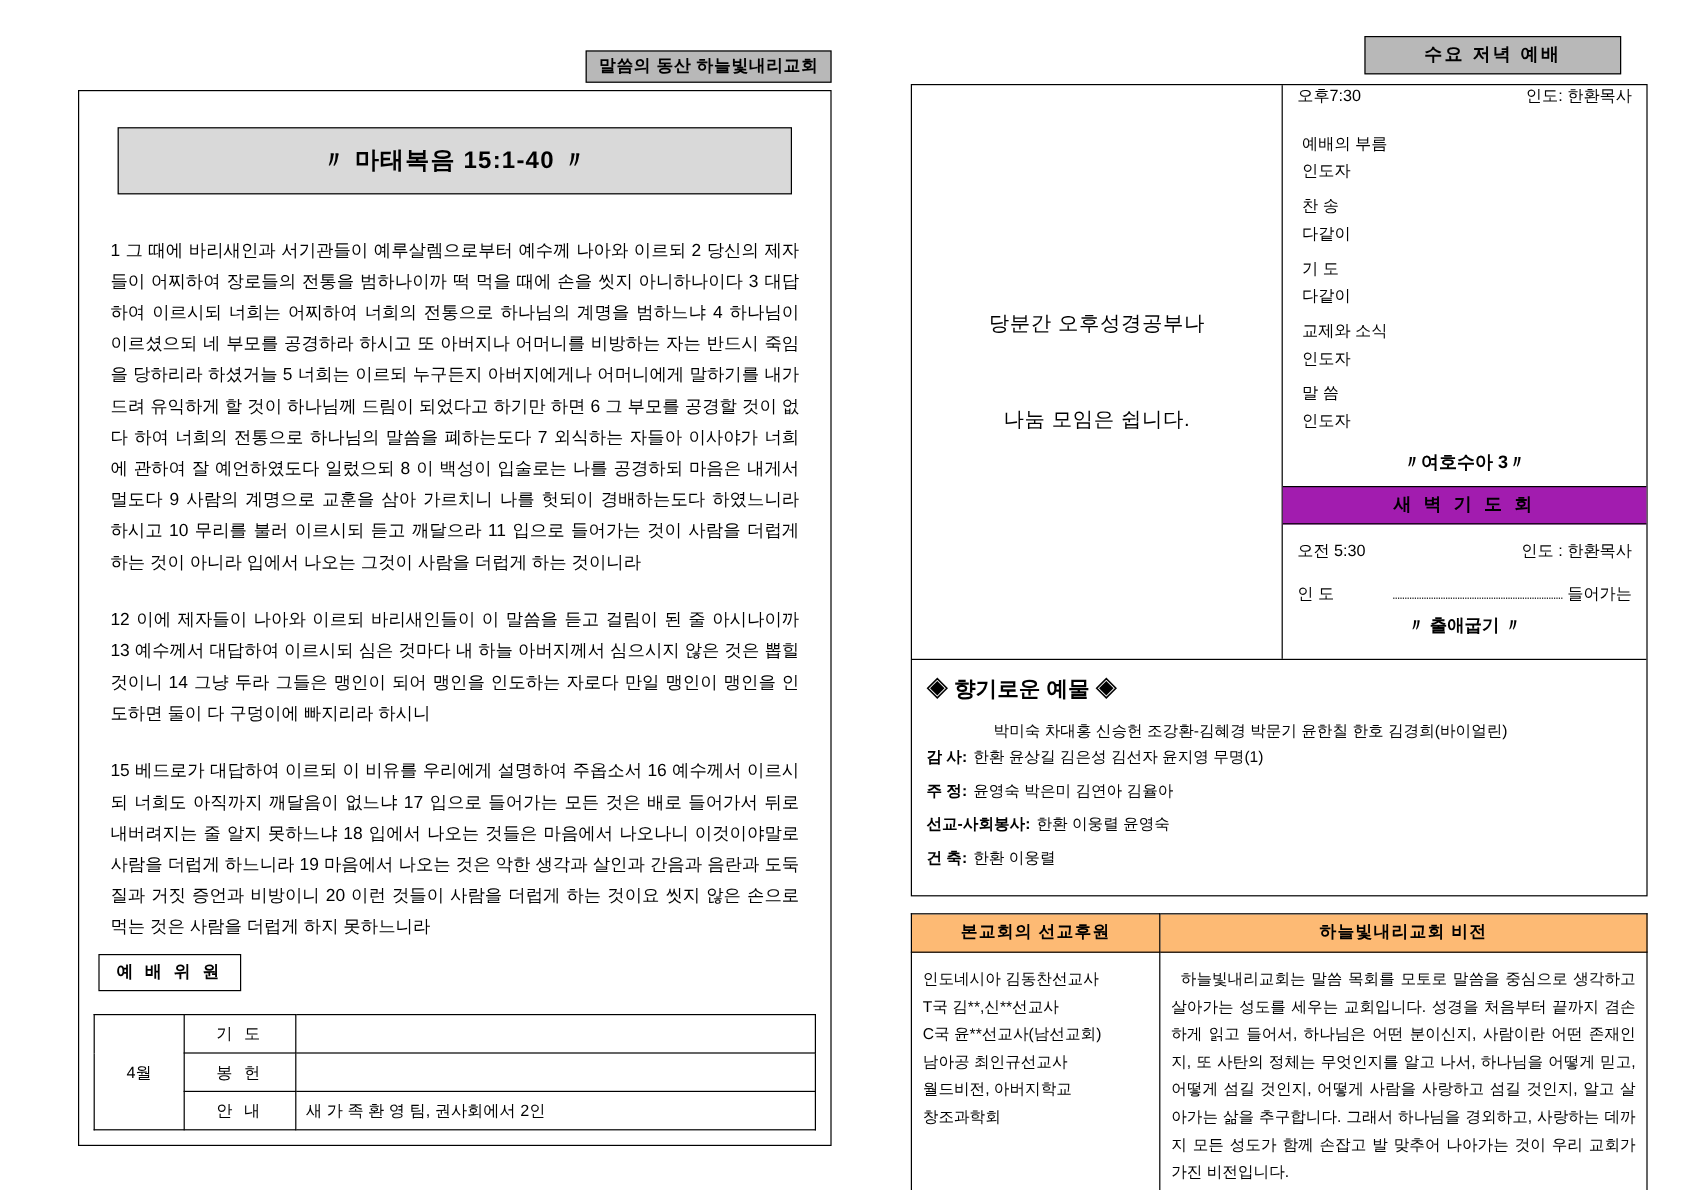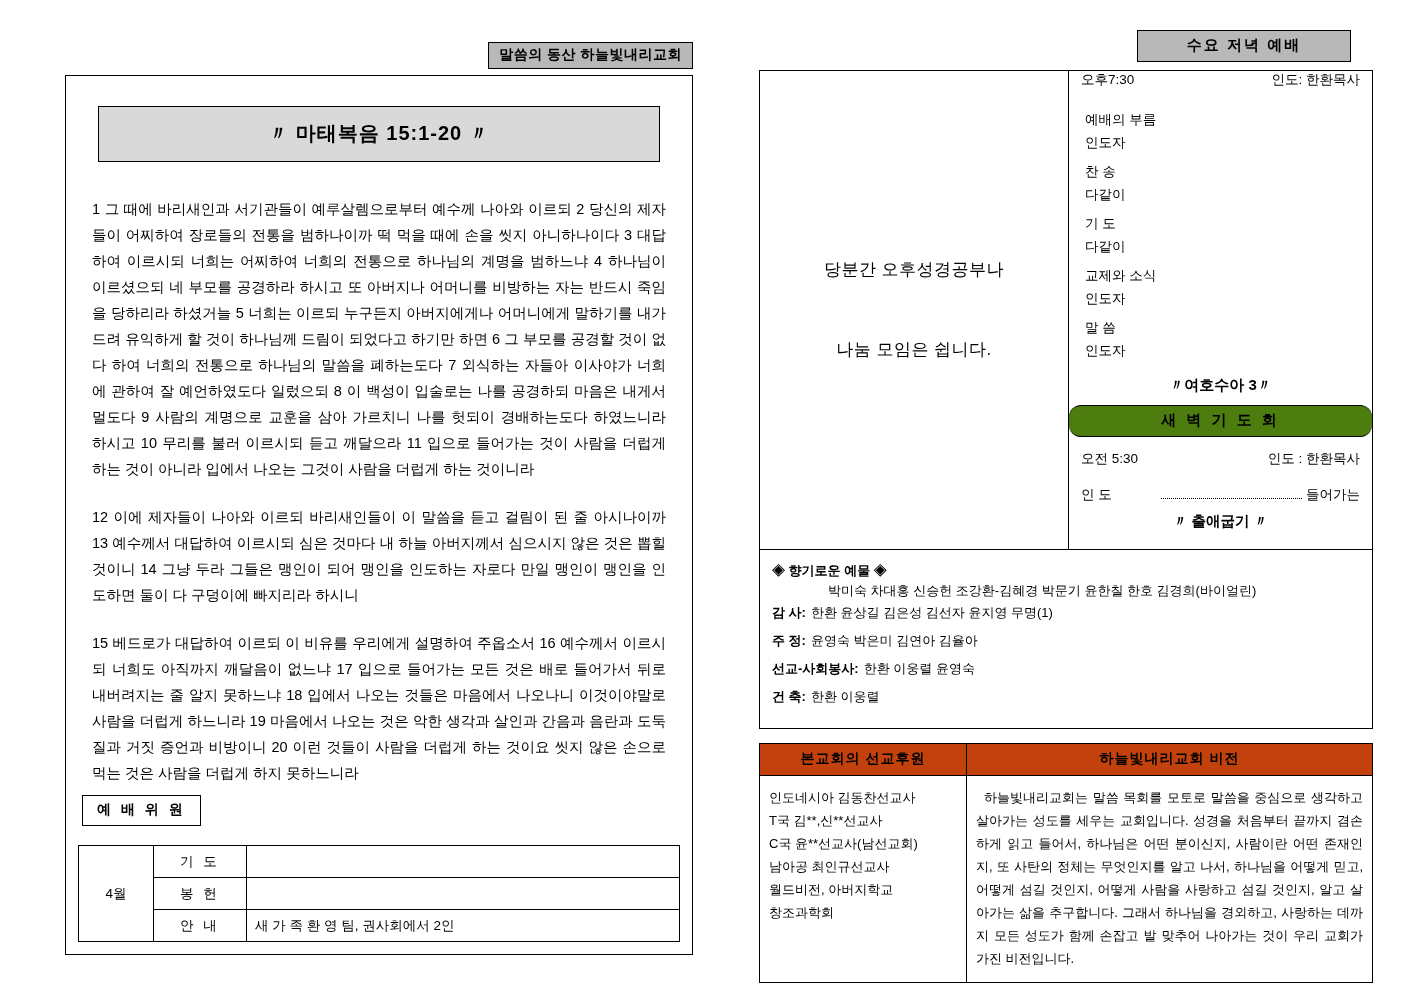--- a/index.html
+++ b/index.html
@@ -186,29 +186,28 @@
     height: 9px;
   }
   .order-by { white-space: nowrap; }
   .hymn {
     text-align: center;
     font-size: 15px;
     font-weight: bold;
     margin: 16px 0 10px 0;
   }
   .dawn-title {
-    background: #4d7c0f;
+    background: #a21caf;
     border-top: 1px solid #000;
     border-bottom: 1px solid #000;
     text-align: center;
     font-size: 15px;
     font-weight: bold;
     letter-spacing: 3px;
     padding: 5px 0 6px 0;
-    border-radius: 12px;
   }
   .dawn-body {
     padding: 0 12px 10px 12px;
   }
   .dawn-line1 {
     display: flex;
     justify-content: space-between;
     font-size: 13.5px;
     margin-top: 13px;
   }
@@ -223,22 +222,23 @@
     font-size: 14.5px;
     font-weight: bold;
     margin: 8px 0 8px 0;
   }
 
   .offering-section {
     border-top: 1px solid #000;
     padding: 12px 12px 14px 12px;
   }
   .offering-title {
-    font-size: 13px;
-    font-weight: bold;
+    font-size: 18px;
+    font-weight: bold;
+    margin-bottom: 12px;
   }
   .off-row {
     font-size: 13px;
     line-height: 22px;
     margin-bottom: 6px;
     display: flex;
   }
   .off-label {
     font-weight: bold;
     white-space: nowrap;
@@ -252,21 +252,21 @@
   }
 
   .bottom-table {
     margin-top: 14px;
     border: 1px solid #000;
     border-collapse: collapse;
     width: 100%;
     table-layout: fixed;
   }
   .bottom-table th {
-    background: #c2410c;
+    background: #fdba74;
     border: 1px solid #000;
     font-size: 14px;
     font-weight: bold;
     padding: 6px 0 7px 0;
     letter-spacing: 1px;
   }
   .bottom-table td {
     border: 1px solid #000;
     vertical-align: top;
     padding: 10px 9px 12px 9px;
@@ -283,21 +283,21 @@
 </head>
 <body>
 
 <div class="page">
 
   <div class="left-col">
     <div class="banner-right">
       <span class="banner-label">말씀의 동산  하늘빛내리교회</span>
     </div>
     <div class="left-box">
-      <div class="scripture-title">〃 마태복음 15:1-20 〃</div>
+      <div class="scripture-title">〃 마태복음 15:1-40 〃</div>
       <div class="scripture-body">
         <p>1 그 때에 바리새인과 서기관들이 예루살렘으로부터 예수께 나아와 이르되 2 당신의 제자들이 어찌하여 장로들의 전통을 범하나이까 떡 먹을 때에 손을 씻지 아니하나이다 3 대답하여 이르시되 너희는 어찌하여 너희의 전통으로 하나님의 계명을 범하느냐 4 하나님이 이르셨으되 네 부모를 공경하라 하시고 또 아버지나 어머니를 비방하는 자는 반드시 죽임을 당하리라 하셨거늘 5 너희는 이르되 누구든지 아버지에게나 어머니에게 말하기를 내가 드려 유익하게 할 것이 하나님께 드림이 되었다고 하기만 하면 6 그 부모를 공경할 것이 없다 하여 너희의 전통으로 하나님의 말씀을 폐하는도다 7 외식하는 자들아 이사야가 너희에 관하여 잘 예언하였도다 일렀으되 8 이 백성이 입술로는 나를 공경하되 마음은 내게서 멀도다 9 사람의 계명으로 교훈을 삼아 가르치니 나를 헛되이 경배하는도다 하였느니라 하시고 10 무리를 불러 이르시되 듣고 깨달으라 11 입으로 들어가는 것이 사람을 더럽게 하는 것이 아니라 입에서 나오는 그것이 사람을 더럽게 하는 것이니라</p>
         <p>12 이에 제자들이 나아와 이르되 바리새인들이 이 말씀을 듣고 걸림이 된 줄 아시나이까 13 예수께서 대답하여 이르시되 심은 것마다 내 하늘 아버지께서 심으시지 않은 것은 뽑힐 것이니 14 그냥 두라 그들은 맹인이 되어 맹인을 인도하는 자로다 만일 맹인이 맹인을 인도하면 둘이 다 구덩이에 빠지리라 하시니</p>
         <p>15 베드로가 대답하여 이르되 이 비유를 우리에게 설명하여 주옵소서 16 예수께서 이르시되 너희도 아직까지 깨달음이 없느냐 17 입으로 들어가는 모든 것은 배로 들어가서 뒤로 내버려지는 줄 알지 못하느냐 18 입에서 나오는 것들은 마음에서 나오나니 이것이야말로 사람을 더럽게 하느니라 19 마음에서 나오는 것은 악한 생각과 살인과 간음과 음란과 도둑질과 거짓 증언과 비방이니 20 이런 것들이 사람을 더럽게 하는 것이요 씻지 않은 손으로 먹는 것은 사람을 더럽게 하지 못하느니라</p>
       </div>
 
       <div class="worship-staff-label">예 배 위 원</div>
 
       <table class="staff-table">
         <tbody>

